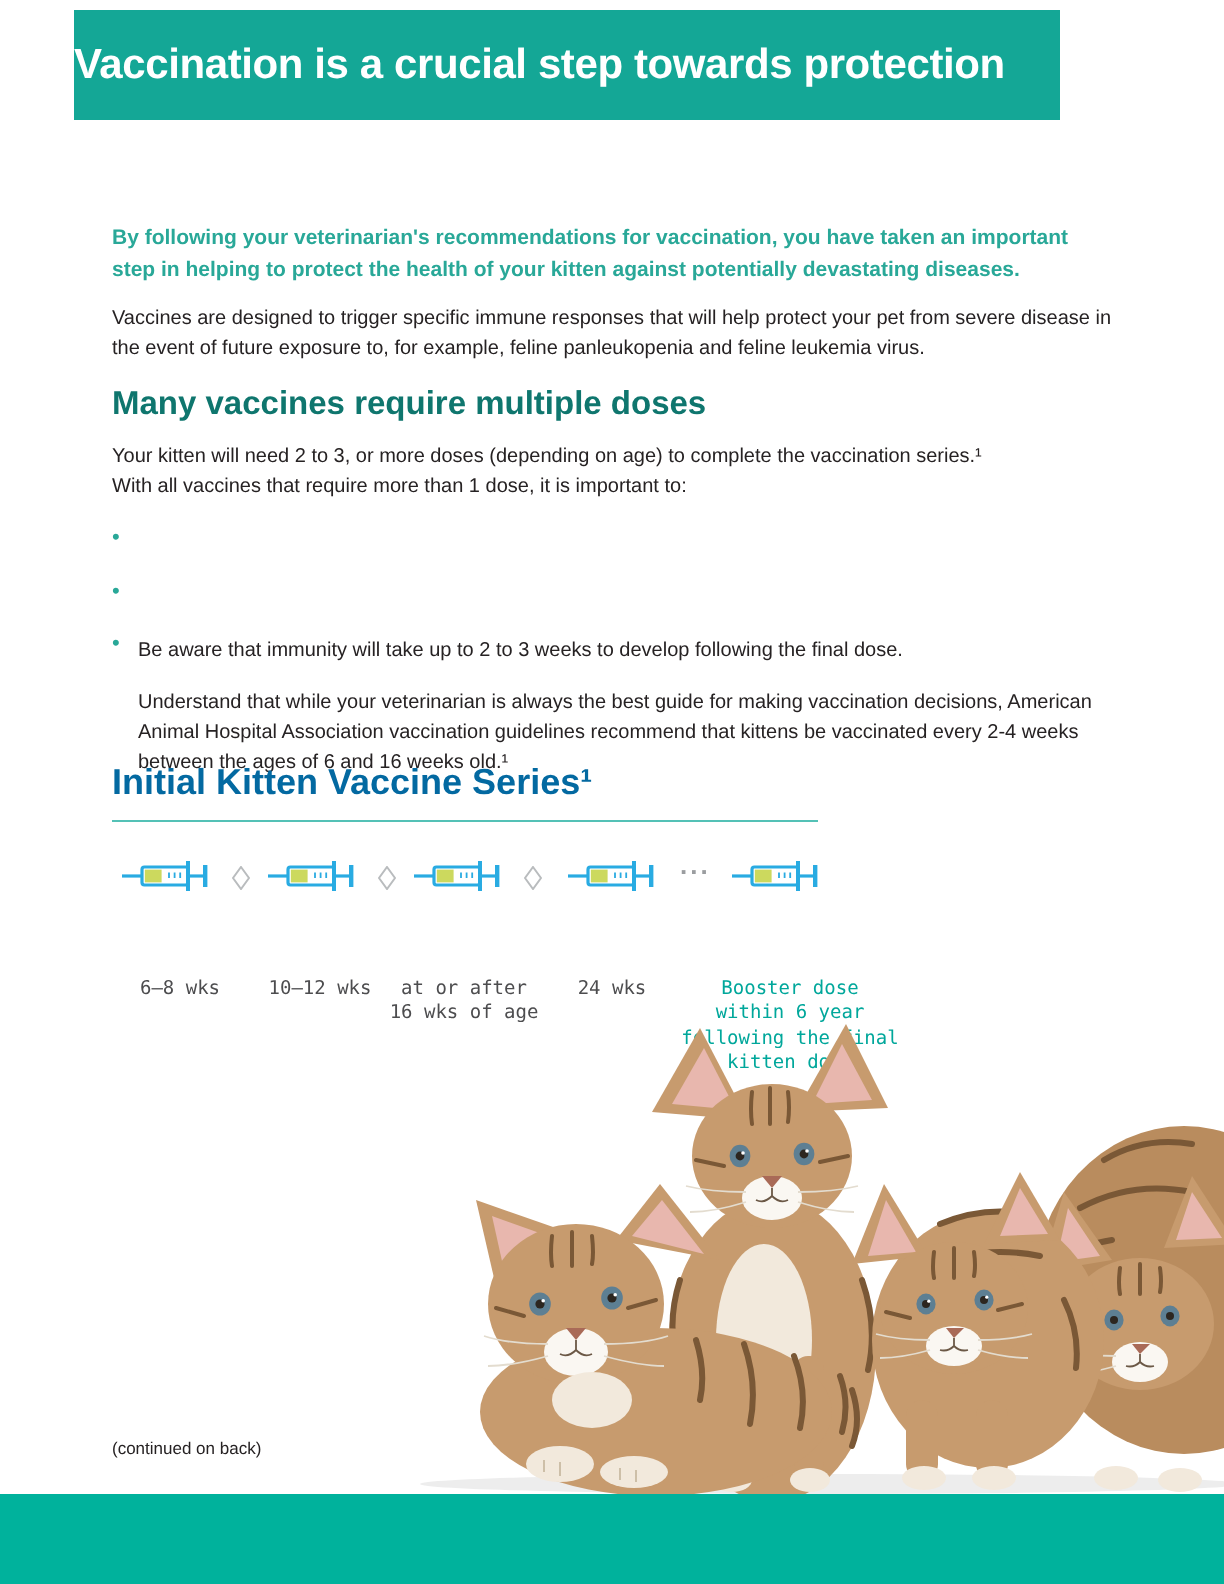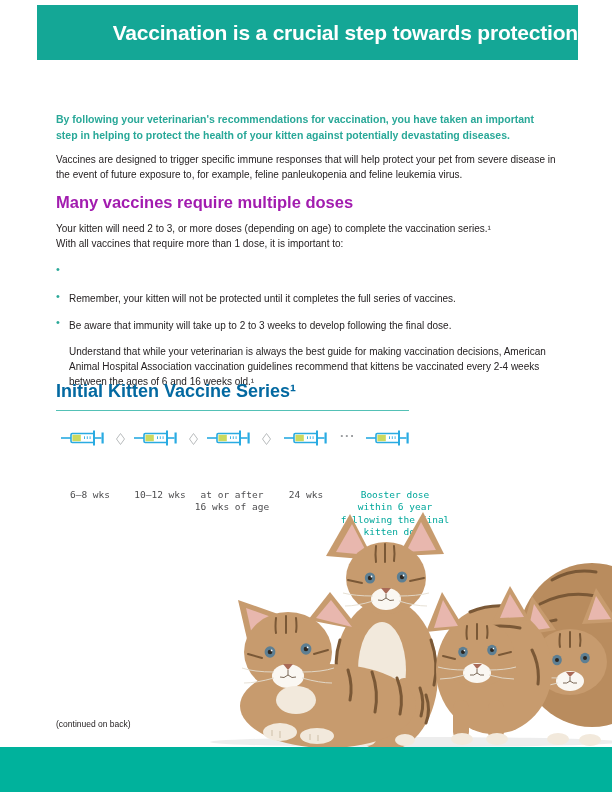--- a/index.html
+++ b/index.html
@@ -1,31 +1,31 @@
 <!DOCTYPE html>
 <html><head>
 <meta charset="utf-8">
 <style>
   html,body{margin:0;padding:0;background:#ffffff;}
   .page{position:relative;width:612px;height:792px;background:#ffffff;overflow:hidden;
         font-family:"Liberation Sans",sans-serif;color:#2b2b2b;}
 
   
-  .banner{position:absolute;left:37px;top:5px;width:541px;height:55px;background:#14a796;
-          display:flex;align-items:center;justify-content:flex-end;}
+  .banner{position:absolute;left:37px;top:5px;width:493px;height:55px;background:#14a796;
+          display:flex;align-items:center;justify-content:flex-start;}
   .banner h1{margin:0;color:#ffffff;font-size:21px;font-weight:bold;letter-spacing:-0.2px;}
 
   
   .blk{position:absolute;left:56px;}
   .h-congrats{top:80px;margin:0;color:#29a898;font-size:22px;font-weight:bold;}
   .lead{top:112px;width:520px;margin:0;color:#29a898;font-size:10.5px;font-weight:bold;
         line-height:1.5;white-space:pre-line;}
   .body-text{width:520px;margin:0;font-size:10px;line-height:1.5;white-space:pre-line;color:#262223;}
   .p-vaccines{top:152px;}
-  .h-section{top:193px;margin:0;color:#a21caf;font-size:16.5px;font-weight:bold;}
+  .h-section{top:193px;margin:0;color:#0f766e;font-size:16.5px;font-weight:bold;}
   .p-doses{top:221px;}
 
   .bullet{position:absolute;left:56px;width:508px;padding-left:13px;font-size:10px;
           line-height:1.5;color:#262223;white-space:pre-line;}
   .bullet .dot{position:absolute;left:0;top:0;color:#29a898;font-size:11px;}
   .b1{top:261px;} .b2{top:288px;} .b3{top:314px;}
 
   .h-series{top:381px;margin:0;color:#0369a1;font-size:18px;font-weight:bold;}
   .rule{position:absolute;left:56px;top:410px;width:353px;height:0;
         border-top:1.6px solid #54c1b6;}
@@ -77,21 +77,20 @@
 the event of future exposure to, for example, feline panleukopenia and feline leukemia virus.</p>
   <p class="blk lead">By following your veterinarian's recommendations for vaccination, you have taken an important
 step in helping to protect the health of your kitten against potentially devastating diseases.</p>
 
   <h3 class="blk h-section">Many vaccines require multiple doses</h3>
   <p class="blk body-text p-doses">Your kitten will need 2 to 3, or more doses (depending on age) to complete the vaccination series.¹
 With all vaccines that require more than 1 dose, it is important to:</p>
 
   <div class="bullet b1">
     <span class="dot">•</span>
-    <span>Remember, your kitten will not be protected until it completes the full series of vaccines.</span>
   </div>
   <div class="bullet b2">
     <span class="dot">•</span>
     <span>Be aware that immunity will take up to 2 to 3 weeks to develop following the final dose.</span>
   </div>
   <div class="bullet b3">
     <span class="dot">•</span>
     <span>Understand that while your veterinarian is always the best guide for making vaccination decisions, American
 Animal Hospital Association vaccination guidelines recommend that kittens be vaccinated every 2-4 weeks
 between the ages of 6 and 16 weeks old.¹</span>

